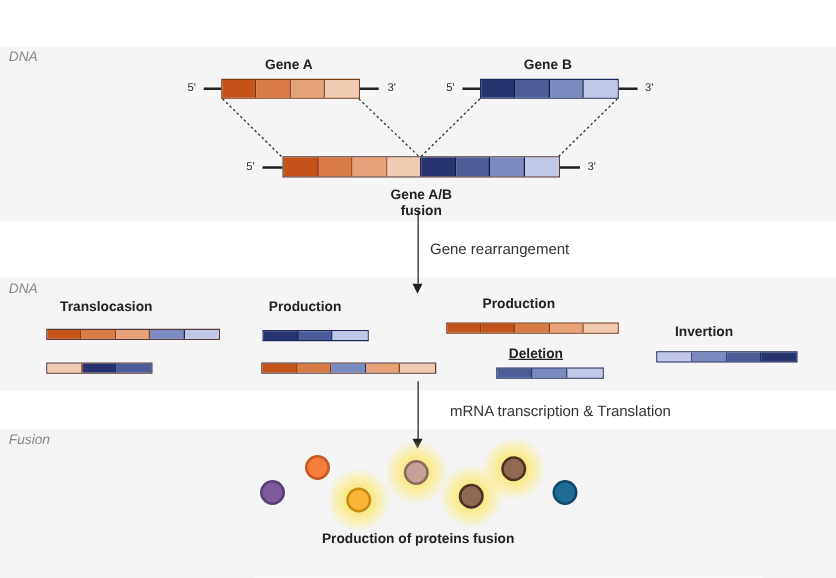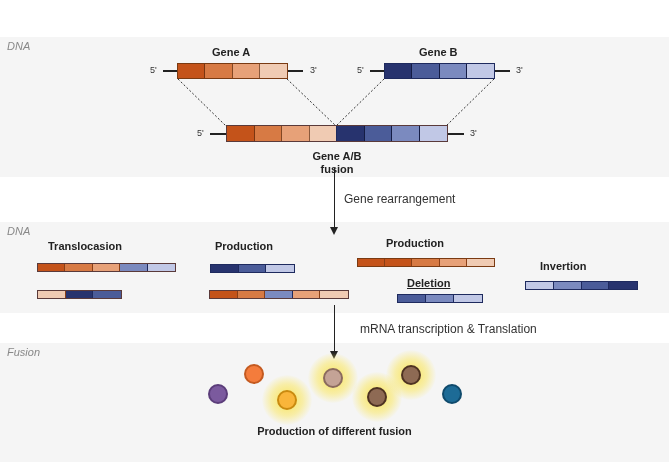--- a/index.html
+++ b/index.html
@@ -164,14 +164,14 @@
     <div class="glow" style="left: 308px; top: 353px; width: 50px; height: 50px;"></div>
     <div class="protein" style="left: 323px; top: 368px; width: 20px; height: 20px; background: rgb(196, 163, 150); border-color: rgb(138, 106, 94);"></div>
     <div class="glow" style="left: 352px; top: 372px; width: 50px; height: 50px;"></div>
     <div class="protein" style="left: 367px; top: 387px; width: 20px; height: 20px; background: rgb(142, 106, 84); border-color: rgb(78, 50, 34);"></div>
     <div class="glow" style="left: 386px; top: 350px; width: 50px; height: 50px;"></div>
     <div class="protein" style="left: 401px; top: 365px; width: 20px; height: 20px; background: rgb(142, 106, 84); border-color: rgb(78, 50, 34);"></div>
     <div class="protein" style="left: 442px; top: 384px; width: 20px; height: 20px; background: rgb(29, 107, 150); border-color: rgb(15, 74, 108);"></div>
   </div>
 
 <div class="caption" style="top:425px;">
-  <div>Production of different fusion</div>
+  <div>Production of proteins fusion</div>
 </div>
 
 </body></html>

